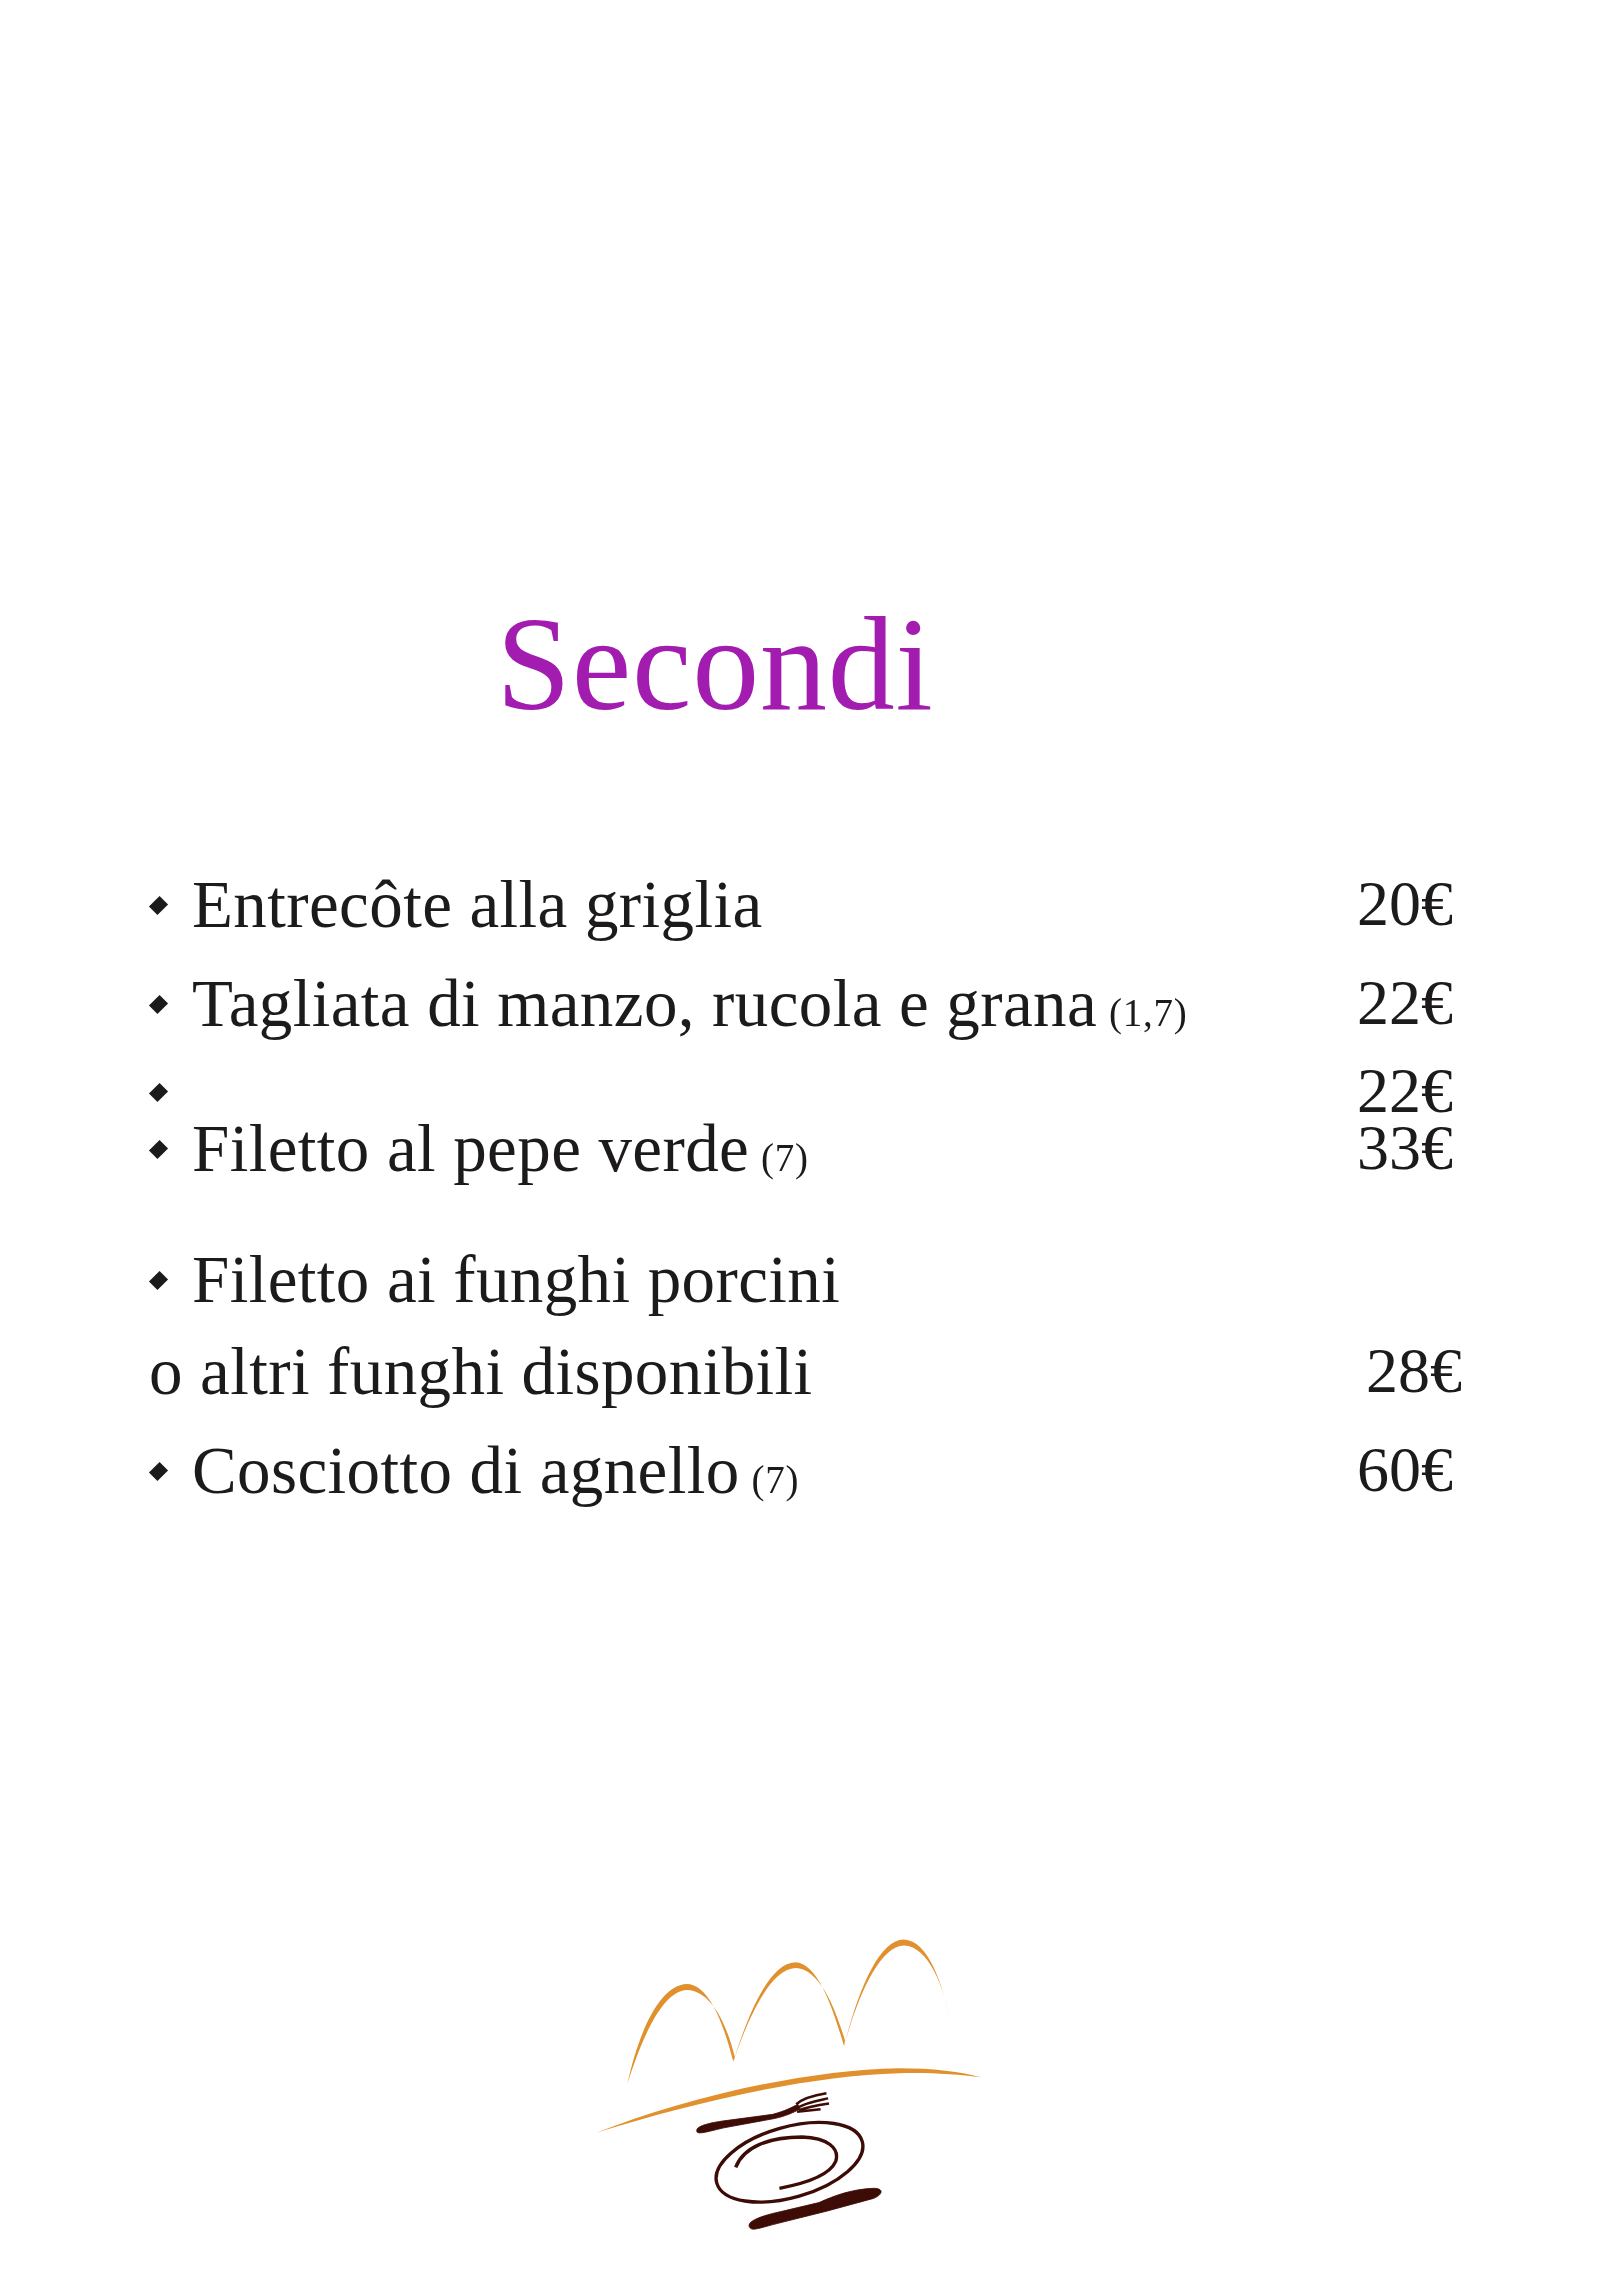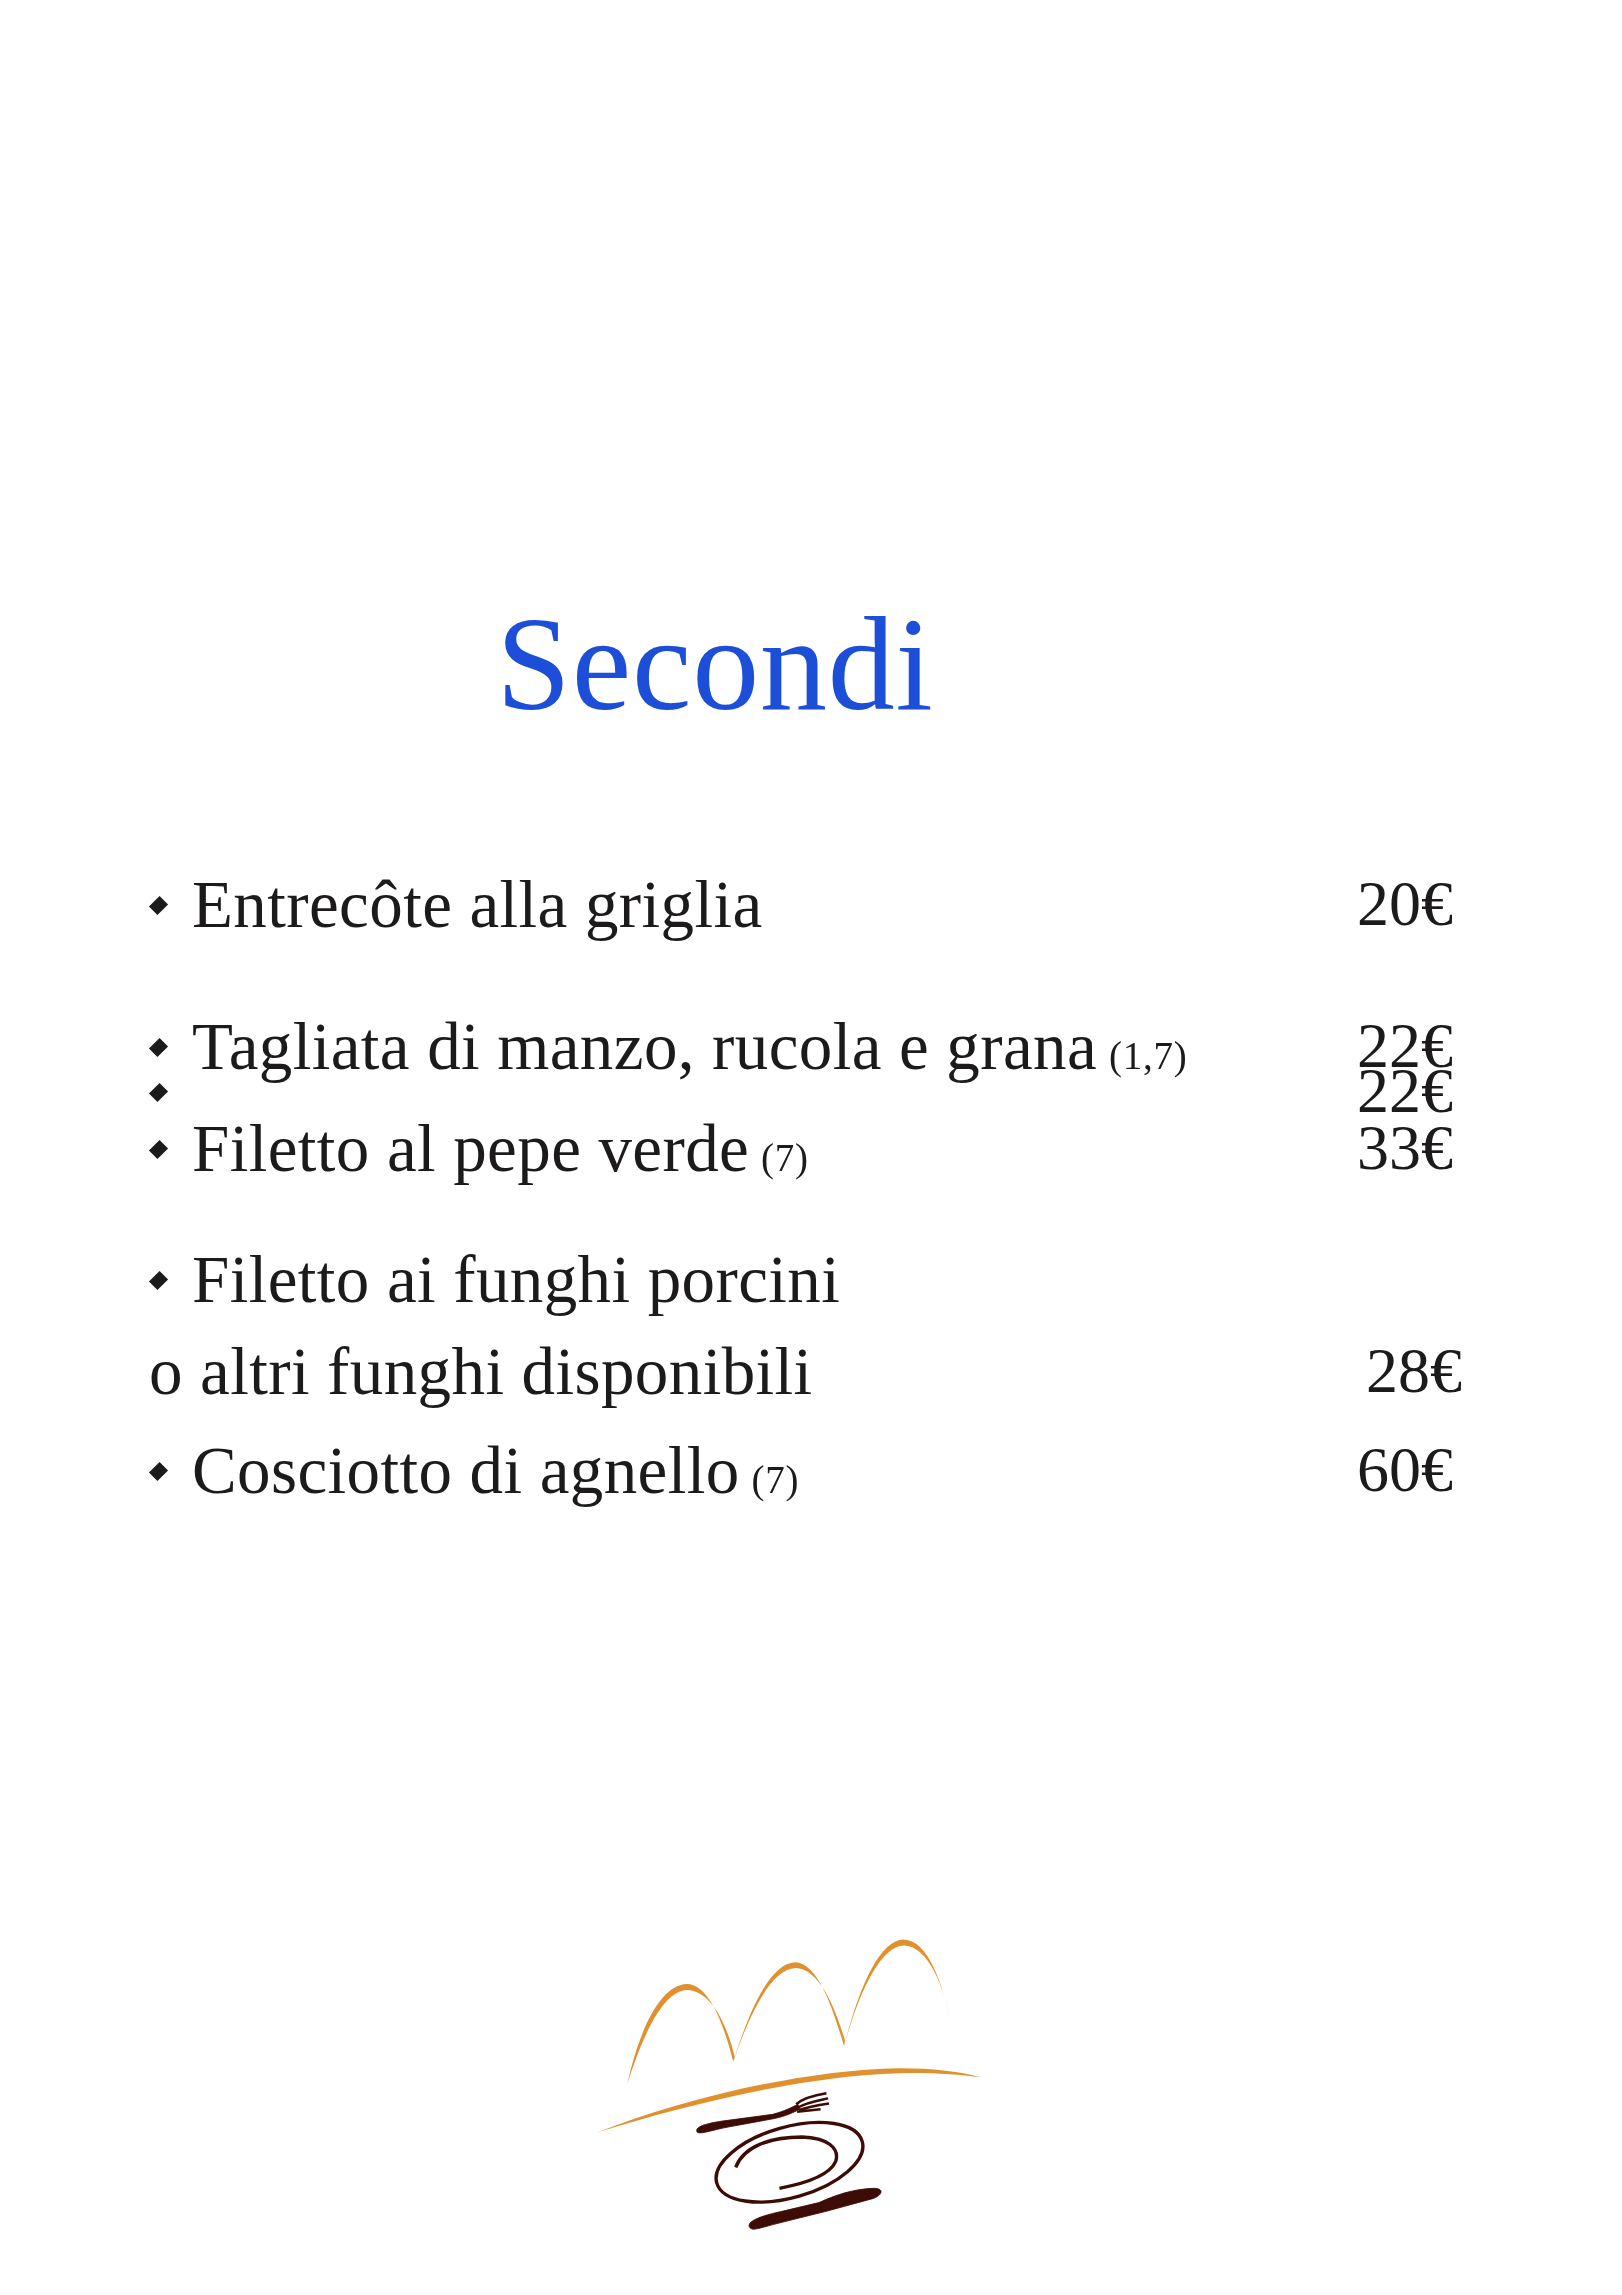--- a/index.html
+++ b/index.html
@@ -4,21 +4,21 @@
 <style>
   html, body { margin: 0; padding: 0; background: #ffffff; }
   body { width: 1622px; height: 2295px; position: relative; overflow: hidden; }
   .page { position: absolute; left: 0; top: 0; width: 1622px; height: 2295px; background: #ffffff; }
 
   .title {
     position: absolute; left: 0; width: 1430px; top: 580px;
     text-align: center;
     font-family: "Liberation Serif", "DejaVu Serif", serif;
     font-size: 134px; line-height: 168px;
-    color: #1d4ed8; letter-spacing: 0.8px;
+    color: #a21caf; letter-spacing: 0.8px;
   }
 
   .menu { position: absolute; left: 0; top: 0; width: 1622px; }
   .row {
     position: absolute; left: 0; width: 1622px; height: 94px;
     font-family: "Liberation Serif", "DejaVu Serif", serif;
     color: #1c1a1a;
   }
   .bullet {
     position: absolute; left: 151px; width: 15px; height: 15px;
@@ -46,21 +46,21 @@
   <h1 class="title" style="margin:0;font-weight:normal;">Secondi</h1>
 
   <div class="menu">
 
     <div class="row" style="top:857px;text-align:right;">
       <span class="bullet" style="top:41px;"></span>
       <span class="name"><span>Entrecôte alla griglia</span></span>
       <span class="price">20€</span>
     </div>
 
-    <div class="row" style="top:999px;">
+    <div class="row" style="top:956px;">
       <span class="bullet" style="top:41px;"></span>
       <span class="name"><span>Tagliata di manzo, rucola e grana</span><span class="allergens">(1,7)</span></span>
       <span class="price">22€</span>
     </div>
 
     <div class="row" style="top:1044px;">
       <span class="bullet" style="top:41px;"></span>
       <span class="price">22€</span>
     </div>
 

